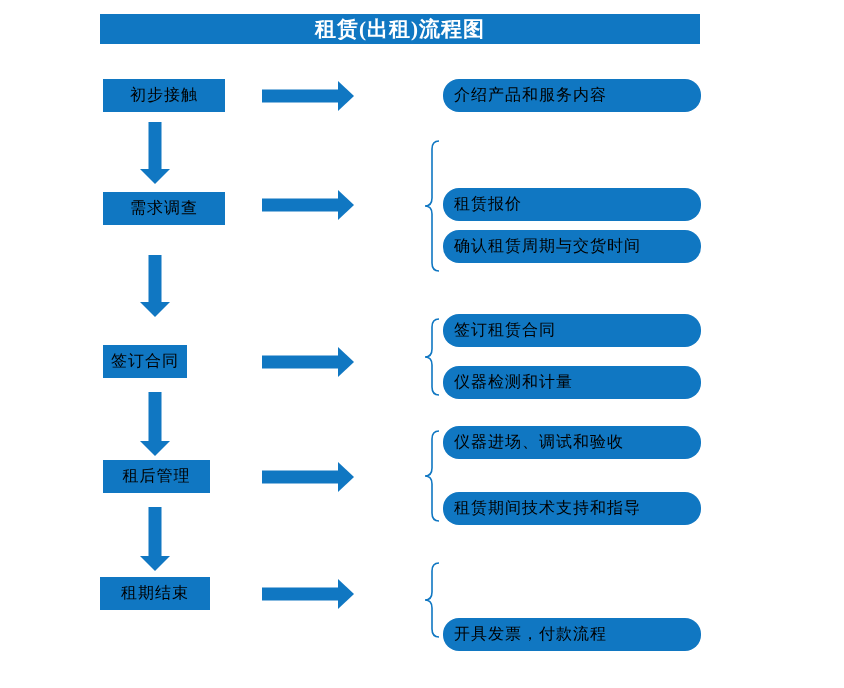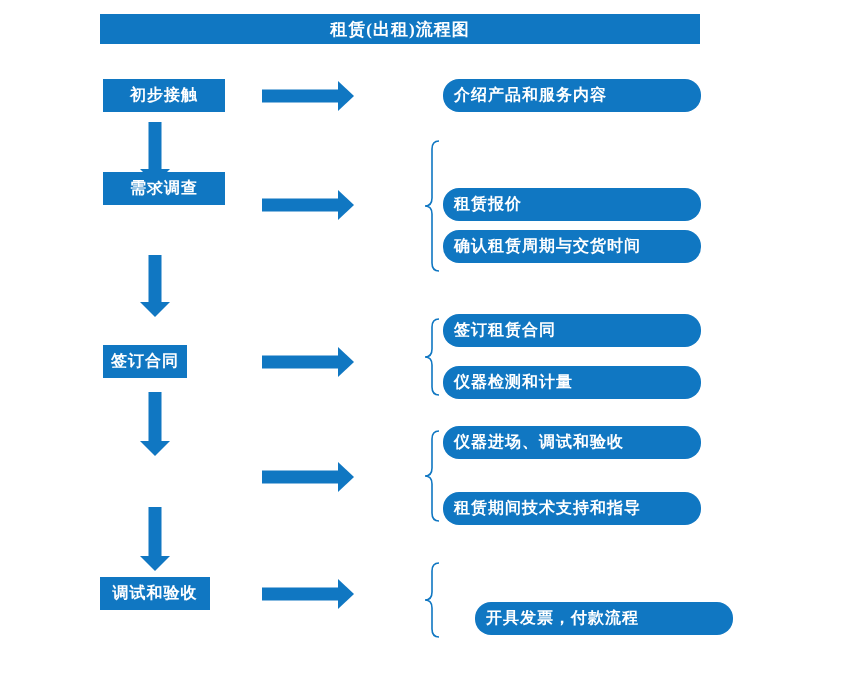--- a/index.html
+++ b/index.html
@@ -2,27 +2,27 @@
 <html><head>
 <meta charset="utf-8">
 <style>
   * { margin:0; padding:0; box-sizing:border-box; }
   html,body { background:#ffffff; }
   body { font-family:"Liberation Serif","DejaVu Serif",serif; }
   .canvas { position:relative; width:844px; height:688px; background:#ffffff; overflow:hidden; }
 
   .title-bar {
     position:absolute; left:100px; top:14px; width:600px; height:30px;
-    background:#1077C2; color:#ffffff; font-weight:bold; font-size:17px;
+    background:#1077C2; color:#ffffff; font-weight:bold; font-size:21px;
     display:flex; align-items:center; justify-content:center; letter-spacing:1px;
   }
 
   .box {
-    position:absolute; background:#1077C2; color:#ffffff;
-    font-weight:bold; font-size:16px; display:flex; align-items:center;
+    position:absolute; background:#1077C2; color:#000000;
+    font-weight:normal; font-size:16px; display:flex; align-items:center;
     letter-spacing:1px;
   }
   .stage { height:33px; justify-content:center; }
   .output { left:443px; width:258px; height:33px; padding-left:11px; justify-content:flex-start;border-radius:16px; }
 
   .v-arrow { position:absolute; width:30px; }
   .v-arrow .shaft {
     position:absolute; left:50%; transform:translateX(-50%);
     top:0; bottom:13px; width:13px; background:#1077C2;
   }
@@ -48,23 +48,24 @@
   .brace { position:absolute; }
 </style>
 </head>
 <body>
 
 <div class="canvas">
 
   <div class="title-bar">租赁(出租)流程图</div>
 
   <div class="box stage" style="left:103px; top:79px;  width:122px;">初步接触</div>
-  <div class="box stage" style="left:103px; top:172px; width:122px;">需求调查</div>
+  <div class="box stage" style="left:103px; top:192px; width:122px;">需求调查</div>
   <div class="box stage" style="left:103px; top:345px; width:84px;">签订合同</div>
-  <div class="box stage" style="left:100px; top:577px; width:110px;">调试和验收</div>
+  <div class="box stage" style="left:103px; top:460px; width:107px;">租后管理</div>
+  <div class="box stage" style="left:100px; top:577px; width:110px;">租期结束</div>
 
   <div class="v-arrow" style="left:140px; top:122px; height:62px;">
       <div class="shaft"></div>
       <div class="head"></div>
     </div>
   <div class="v-arrow" style="left:140px; top:255px; height:62px;">
       <div class="shaft"></div>
       <div class="head"></div>
     </div>
   <div class="v-arrow" style="left:140px; top:392px; height:64px;">
@@ -114,15 +115,15 @@
 
   <div class="box output" style="top:188px;">租赁报价</div>
   <div class="box output" style="top:230px;">确认租赁周期与交货时间</div>
 
   <div class="box output" style="top:314px;">签订租赁合同</div>
   <div class="box output" style="top:366px;">仪器检测和计量</div>
 
   <div class="box output" style="top:426px;">仪器进场、调试和验收</div>
   <div class="box output" style="top:492px;">租赁期间技术支持和指导</div>
 
-  <div class="box output" style="top:602px;margin-left:32px;">开具发票，付款流程</div>
+  <div class="box output" style="top:618px;">开具发票，付款流程</div>
 
 </div>
 
 </body></html>

